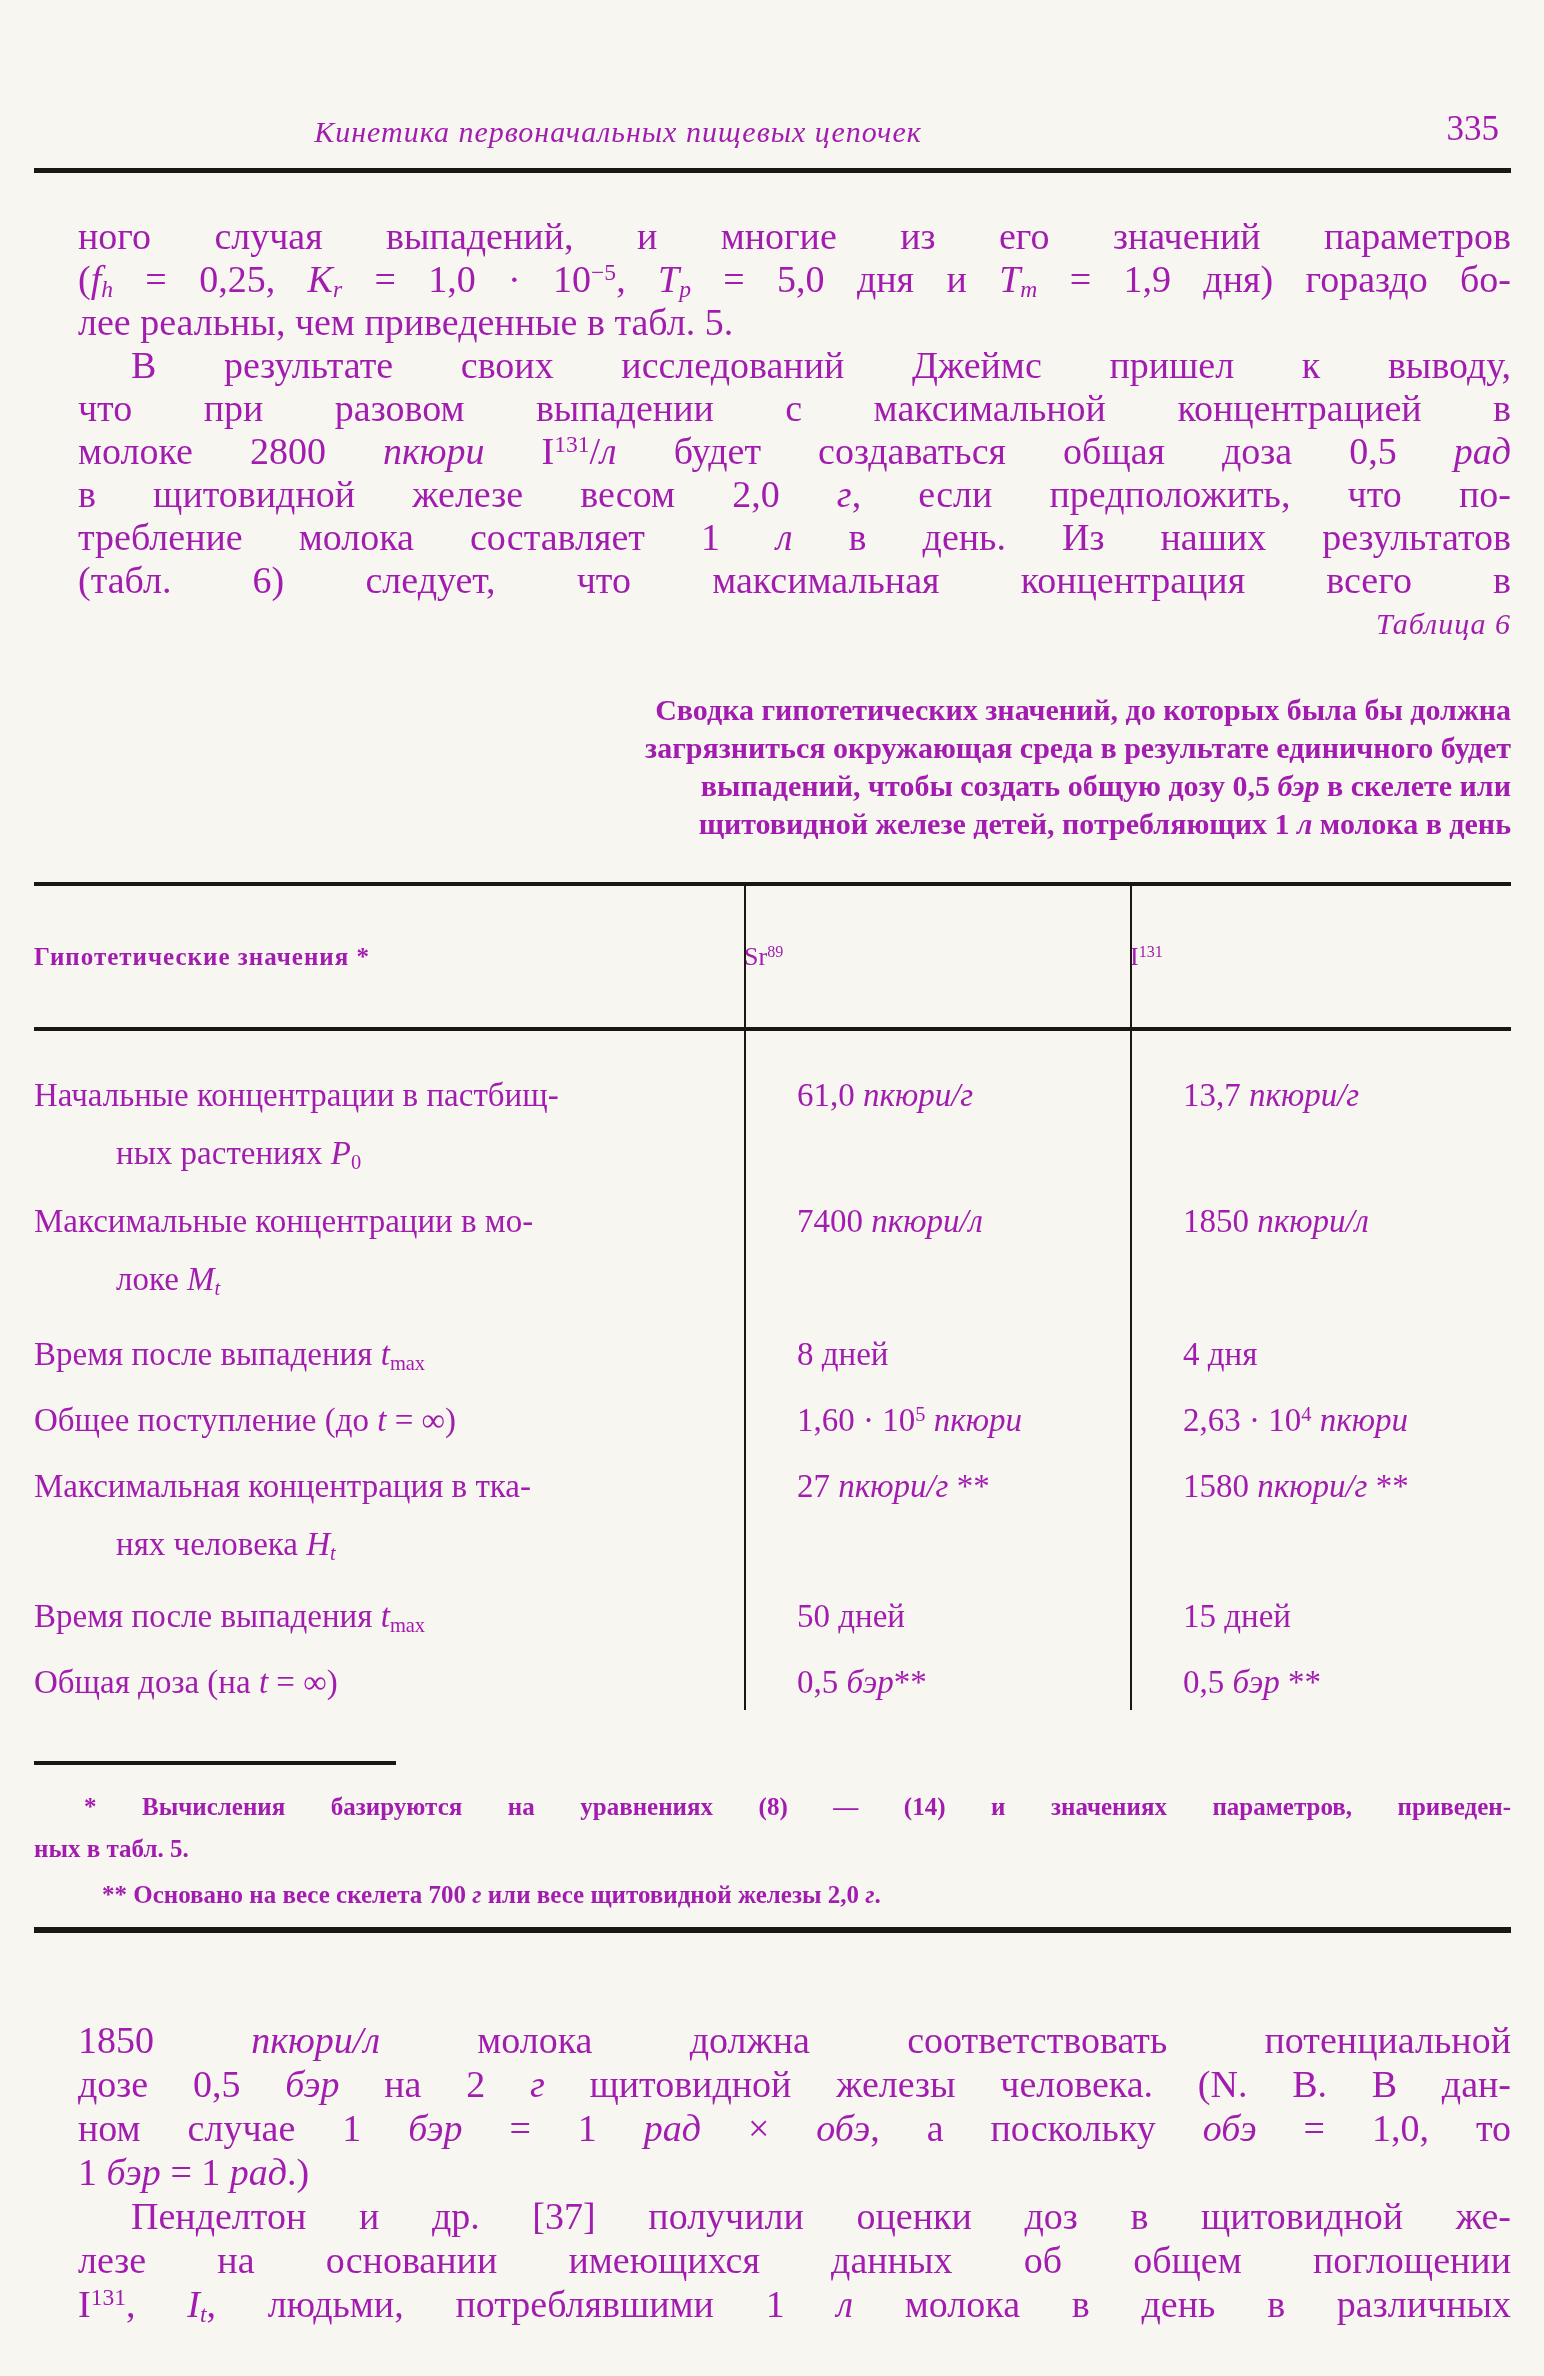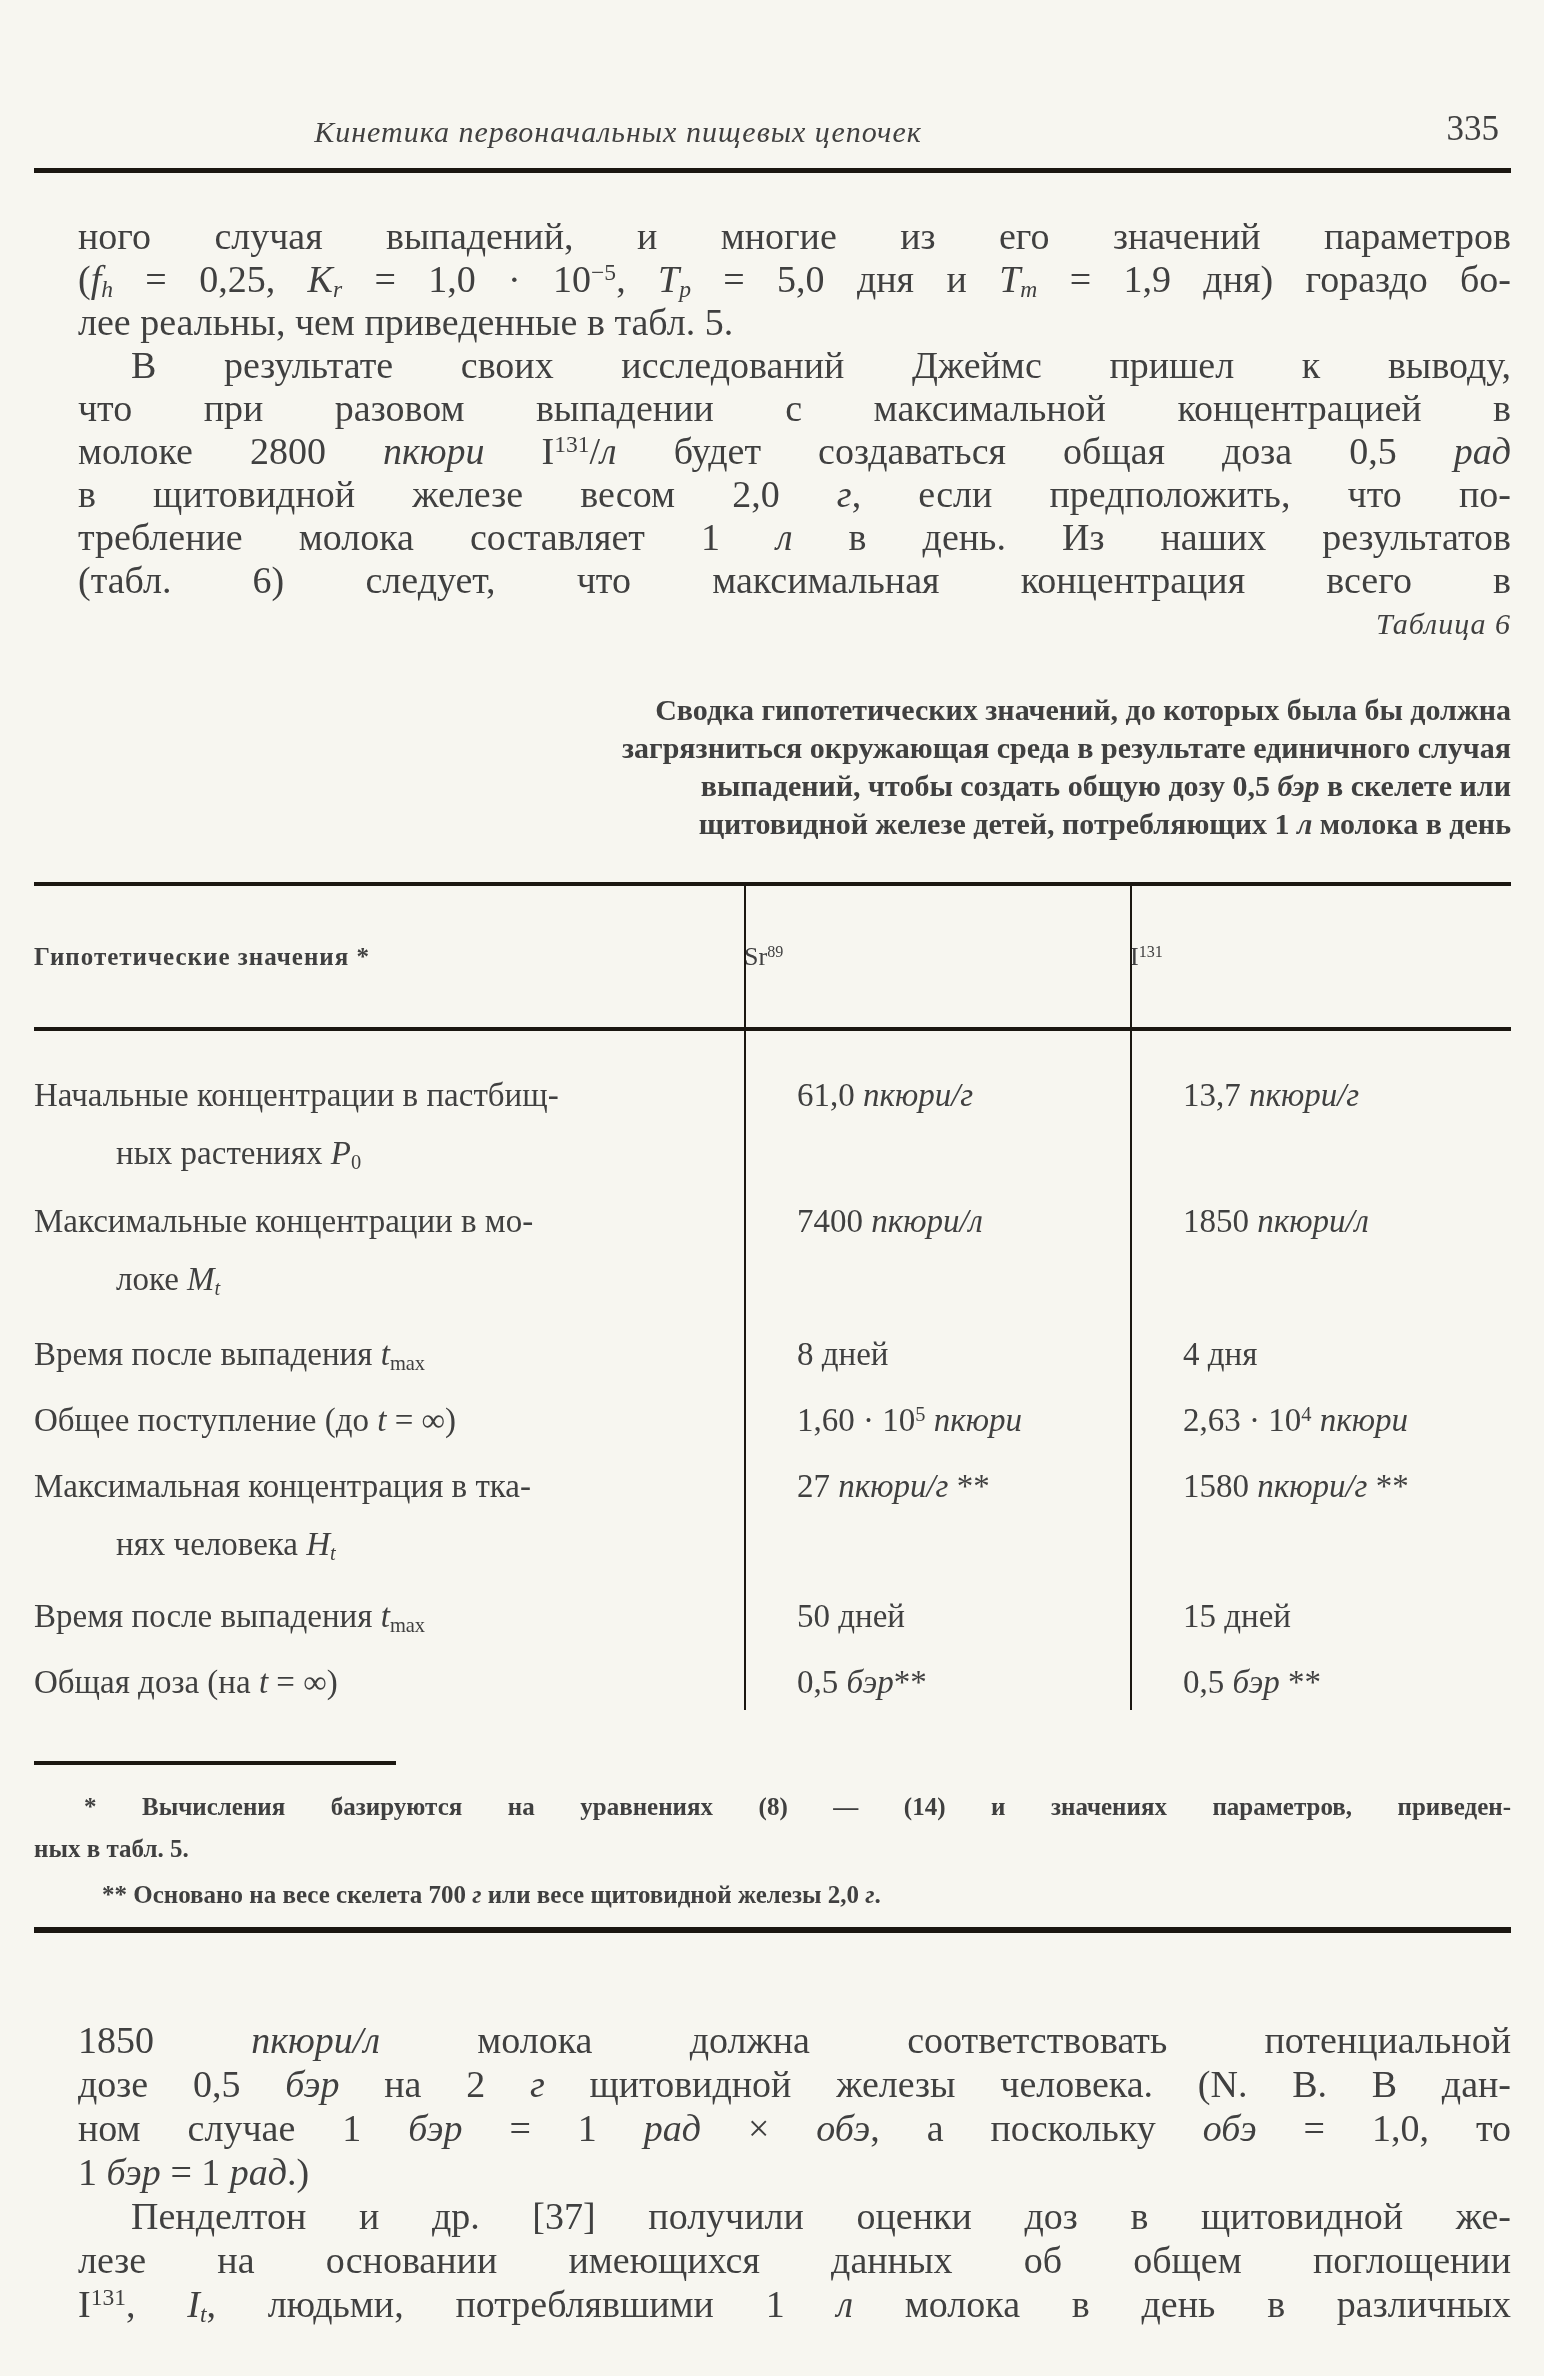--- a/index.html
+++ b/index.html
@@ -5,21 +5,21 @@
   html,body { margin:0; padding:0; background:#d8d5cd; }
   .page {
     position:relative;
     width:1545px; height:2376px;
     margin:0 auto;
     background:#f7f6f0;
     box-sizing:border-box;
     padding:0 34px;
     overflow:hidden;
     font-family:"Liberation Serif","DejaVu Serif",serif;
-    color:#404040;
+    color:#a21caf;
   }
   .it { font-style:italic; }
   sub, sup { line-height:0; font-size:0.62em; }
   sub { vertical-align:-0.22em; }
   sup { vertical-align:0.5em; }
 
   
   .head-row { position:relative; padding-top:112px; }
   .running-head {
     display:block; text-align:center; padding-right:309px;
@@ -91,21 +91,21 @@
     <div class="line jl"><span>молоке 2800 </span><span class="it">пкюри</span><span> I</span><sup>131</sup><span>/</span><span class="it">л</span><span> будет создаваться общая доза 0,5 </span><span class="it">рад</span></div>
     <div class="line jl"><span>в щитовидной железе весом 2,0 </span><span class="it">г</span><span>, если предположить, что по-</span></div>
     <div class="line jl"><span>требление молока составляет 1 </span><span class="it">л</span><span> в день. Из наших результатов</span></div>
     <div class="line jl"><span>(табл. 6) следует, что максимальная концентрация всего в</span></div>
   </div>
 
   <div class="table-label">Таблица 6</div>
 
   <div class="caption">
     <div class="cap-line"><span>Сводка гипотетических значений, до которых была бы должна</span></div>
-    <div class="cap-line"><span>загрязниться окружающая среда в результате единичного случая</span></div>
+    <div class="cap-line"><span>загрязниться окружающая среда в результате единичного будет</span></div>
     <div class="cap-line"><span>выпадений, чтобы создать общую дозу 0,5 </span><span class="it">бэр</span><span> в скелете или</span></div>
     <div class="cap-line"><span>щитовидной железе детей, потребляющих 1 </span><span class="it">л</span><span> молока в день</span></div>
   </div>
 
   <div class="dtable">
     <div class="vline v1"></div>
     <div class="vline v2"></div>
 
     <div class="thead">
       <div class="th th-main"><span>Гипотетические значения *</span></div>

